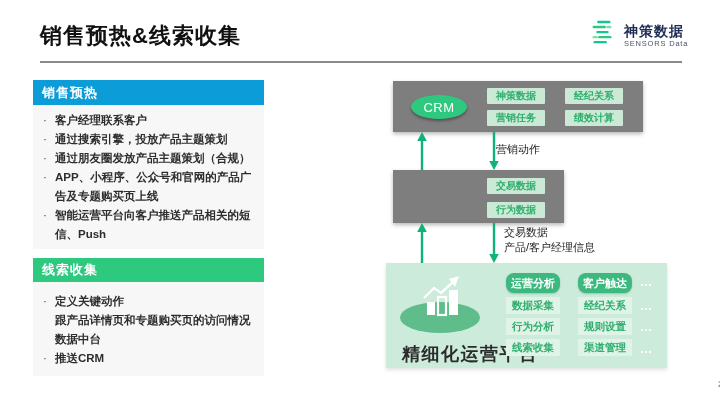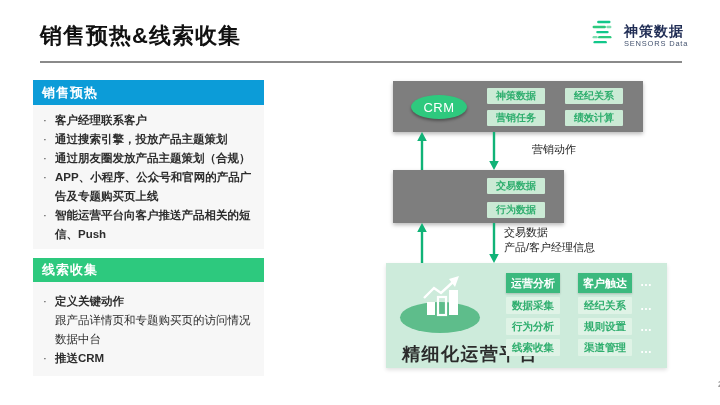--- a/index.html
+++ b/index.html
@@ -22,21 +22,21 @@
     font-weight:700;padding-left:9px;box-sizing:border-box;letter-spacing:1px;}
   .sec-header.blue{left:33px;top:80px;background:#0c9cd8;}
   .sec-header.green{left:33px;top:258px;height:24px;line-height:24px;background:#2dc97e;}
   .sec-body{left:33px;width:231px;background:#f7f7f7;box-sizing:border-box;
     padding:6px 8px 0 10px;font-size:11.5px;color:#2d2d2d;line-height:19px;}
   .sec-body.first{top:105px;height:144px;}
   .sec-body.second{top:282px;height:94px;padding-top:10px;}
   .bullet-row{display:flex;}
   .dot{width:12px;flex:0 0 12px;color:#444;}
   .bt{flex:1;font-weight:bold;}
-  .sub-line{padding-left:12px;}
+  .sub-line{padding-left:12px;font-weight:bold;}
 
   
   .gray-box{background:#7e7e7e;box-shadow:0 2px 4px rgba(0,0,0,.28);}
   .crm-box{left:393px;top:81px;width:250px;height:51px;}
   .mid-box{left:393px;top:170px;width:171px;height:53px;}
   .ellipse{background:#2ec97e;border-radius:50%;color:#fff;font-weight:400;
     display:flex;align-items:center;justify-content:center;
     box-shadow:0 2px 3px rgba(0,0,0,.35);}
   .ellipse.crm{left:18px;top:14px;width:56px;height:24px;font-size:13px;letter-spacing:.5px;}
   .ellipse.mid{left:17px;top:15px;width:58px;height:25px;font-size:11px;}
@@ -52,21 +52,21 @@
 
   
   .ops-box{left:386px;top:263px;width:281px;height:105px;background:#cdebdb;
     box-shadow:0 2px 4px rgba(0,0,0,.12);}
   .ellipse.ops{left:14px;top:39px;width:80px;height:31px;background:#5ebd8b;box-shadow:none;}
   .ops-icon{left:36px;top:13px;}
   .ops-label{left:16px;top:79px;font-size:18px;font-weight:700;color:#2b2b2b;letter-spacing:1.5px;}
   .ops-cols{left:120px;top:10px;grid-template-columns:54px 54px;
     grid-template-rows:20px 17px 17px 17px;gap:4px 18px;}
   .ops-chip-head{height:20px;line-height:20px;text-align:center;background:#3bb97e;color:#fff;
-    font-size:11px;font-weight:700;border-radius:0;box-shadow:0 1px 2px rgba(0,0,0,.2);}
+    font-size:11px;font-weight:700;border-radius:8px;box-shadow:0 1px 2px rgba(0,0,0,.2);}
   .ops-chip{height:17px;line-height:17px;text-align:center;background:#dff3e6;color:#2fae6e;
     font-size:10.5px;font-weight:700;border-radius:1px;}
   .ops-more{color:#ffffff;font-size:12px;font-weight:700;letter-spacing:1px;line-height:12px;}
 
   .page-num{left:718px;top:379px;font-size:8.5px;color:#9a9a9a;font-weight:bold;}
 </style>
 </head>
 <body>
 
 <div class="slide">
@@ -145,21 +145,21 @@
       <line x1="6" y1="38" x2="6" y2="8" stroke="#10b377" stroke-width="2.4"></line>
       <polygon points="6,0 1.2,9 10.8,9" fill="#10b377"></polygon>
     </svg>
   </span>
   <span class="abs arrow" style="left:488px;top:132px;">
     <svg width="12" height="38" viewBox="0 0 12 38">
       <line x1="6" y1="0" x2="6" y2="30" stroke="#10b377" stroke-width="2.4"></line>
       <polygon points="6,38 1.2,29 10.8,29" fill="#10b377"></polygon>
     </svg>
   </span>
-  <div class="abs flow-label" style="left:532px;top:142px;">营销动作</div>
+  <div class="abs flow-label" style="left:496px;top:142px;">营销动作</div>
 
   <div class="abs gray-box mid-box">
     <div class="chips mid-chips">
       <div class="chip">交易数据</div>
       <div class="chip">行为数据</div>
     </div>
   </div>
 
   <span class="abs arrow" style="left:416px;top:223px;">
     <svg width="12" height="40" viewBox="0 0 12 40">

